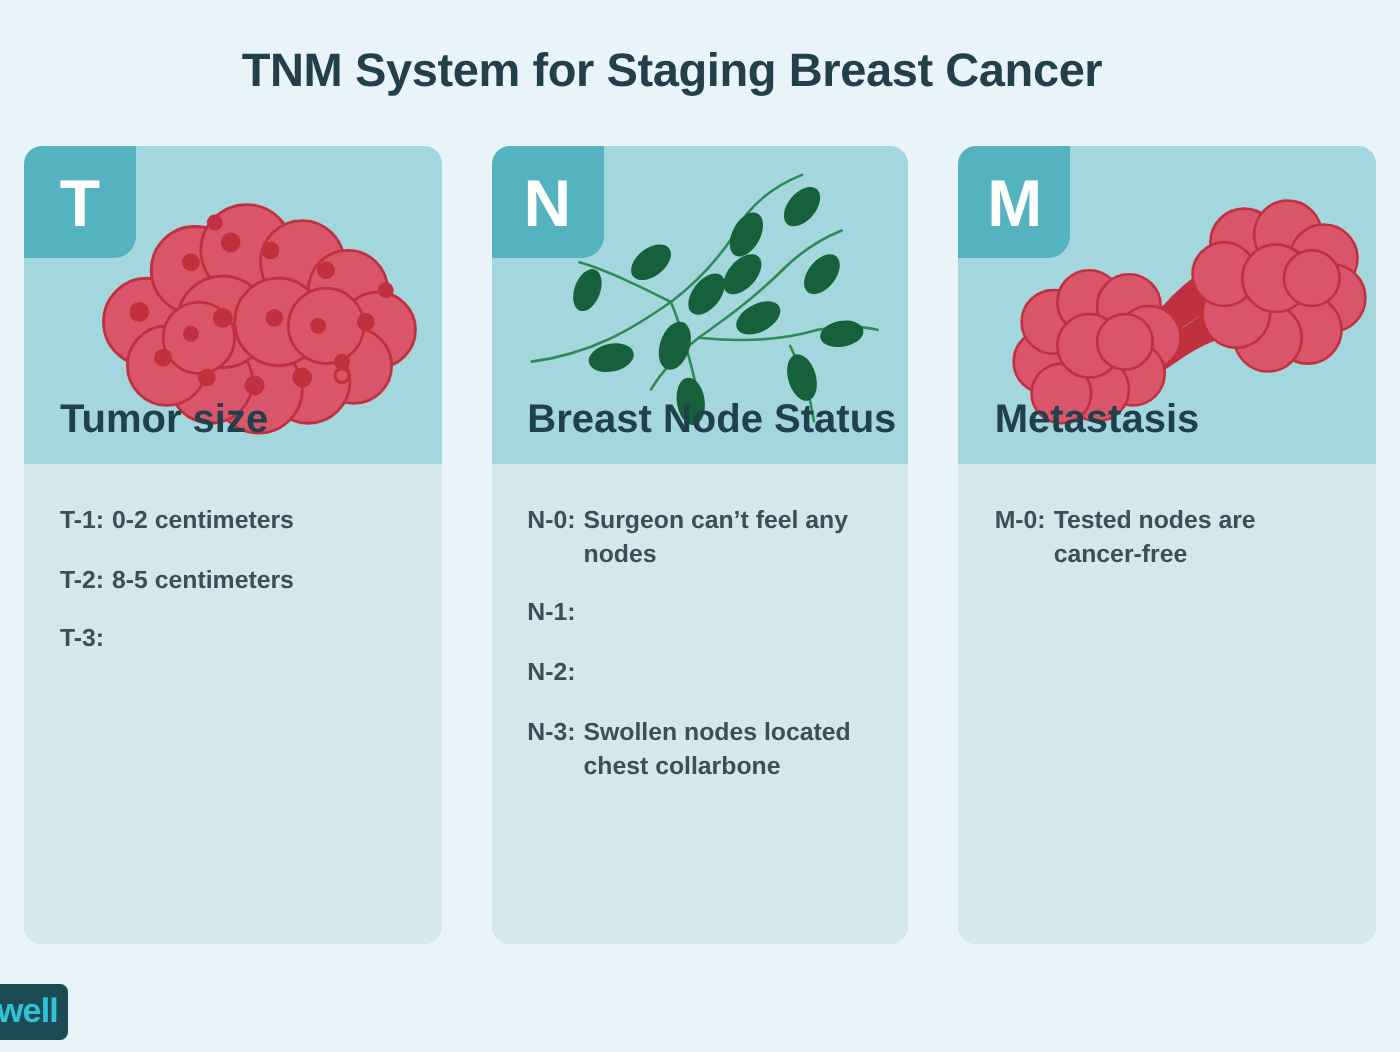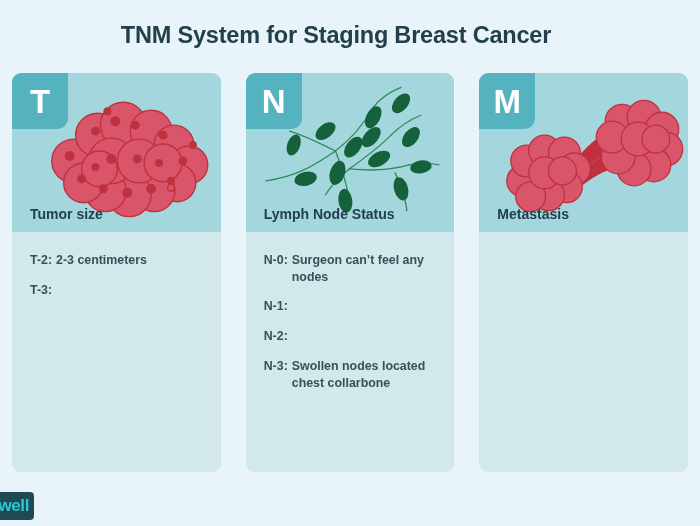--- a/index.html
+++ b/index.html
@@ -75,21 +75,21 @@
     left: 0;
     top: 0;
     width: 100%;
     height: 159px;
     pointer-events: none;
   }
   .card-heading {
     position: absolute;
     left: 18px;
     bottom: 10px;
-    font-size: 14px;
+    font-size: 20px;
     font-weight: bold;
     color: #22404c;
   }
   .card-body {
     flex: 1 1 auto;
     background: #d2e8ea;
     padding: 20px 16px 10px 18px;
   }
   .item {
     display: flex;
@@ -176,22 +176,26 @@
           <circle cx="182" cy="72" r="4"></circle>
         </g>
         <g fill="none" stroke="#c0303f" stroke-width="1.6">
           <circle cx="160" cy="115" r="3.5"></circle>
         </g>
       </svg>
       <div class="card-heading">Tumor size</div>
     </div>
     <div class="card-body">
       <div class="item">
+        <span class="item-key">T-1:</span>
+        <span class="item-val">0-2 centimeters</span>
+      </div>
+      <div class="item">
         <span class="item-key">T-2:</span>
-        <span class="item-val">2-3 centimeters</span>
+        <span class="item-val">8-5 centimeters</span>
       </div>
       <div class="item">
         <span class="item-key">T-3:</span>
       </div>
     </div>
   </div>
 
   <div class="card">
     <div class="card-top">
         <div class="badge">N</div>
@@ -217,21 +221,21 @@
           <ellipse cx="80" cy="58" rx="7" ry="11.5" transform="rotate(52 80 58)"></ellipse>
           <ellipse cx="100" cy="128" rx="7" ry="12" transform="rotate(-8 100 128)"></ellipse>
           <ellipse cx="134" cy="86" rx="7" ry="12" transform="rotate(62 134 86)"></ellipse>
           <ellipse cx="126" cy="64" rx="7" ry="12" transform="rotate(42 126 64)"></ellipse>
           <ellipse cx="156" cy="30" rx="7" ry="11.5" transform="rotate(40 156 30)"></ellipse>
           <ellipse cx="166" cy="64" rx="7" ry="11.5" transform="rotate(38 166 64)"></ellipse>
           <ellipse cx="176" cy="94" rx="6.5" ry="11" transform="rotate(80 176 94)"></ellipse>
           <ellipse cx="156" cy="116" rx="7" ry="12" transform="rotate(-16 156 116)"></ellipse>
         </g>
       </svg>
-      <div class="card-heading">Lymph Node Status</div>
+      <div class="card-heading">Breast Node Status</div>
     </div>
     <div class="card-body">
       <div class="item">
         <span class="item-key">N-0:</span>
         <span class="item-val">Surgeon can’t feel any nodes</span>
       </div>
       <div class="item">
         <span class="item-key">N-1:</span>
       </div>
       <div class="item">
@@ -271,18 +275,22 @@
           <circle cx="156" cy="96" r="17"></circle>
           <circle cx="140" cy="84" r="17"></circle>
           <circle cx="134" cy="64" r="16"></circle>
           <circle cx="160" cy="66" r="17"></circle>
           <circle cx="178" cy="66" r="14"></circle>
         </g>
       </svg>
       <div class="card-heading">Metastasis</div>
     </div>
     <div class="card-body">
+      <div class="item">
+        <span class="item-key">M-0:</span>
+        <span class="item-val">Tested nodes are cancer-free</span>
+      </div>
     </div>
   </div>
 
 </div>
 
 <div class="logo">well</div>
 
 </body></html>

